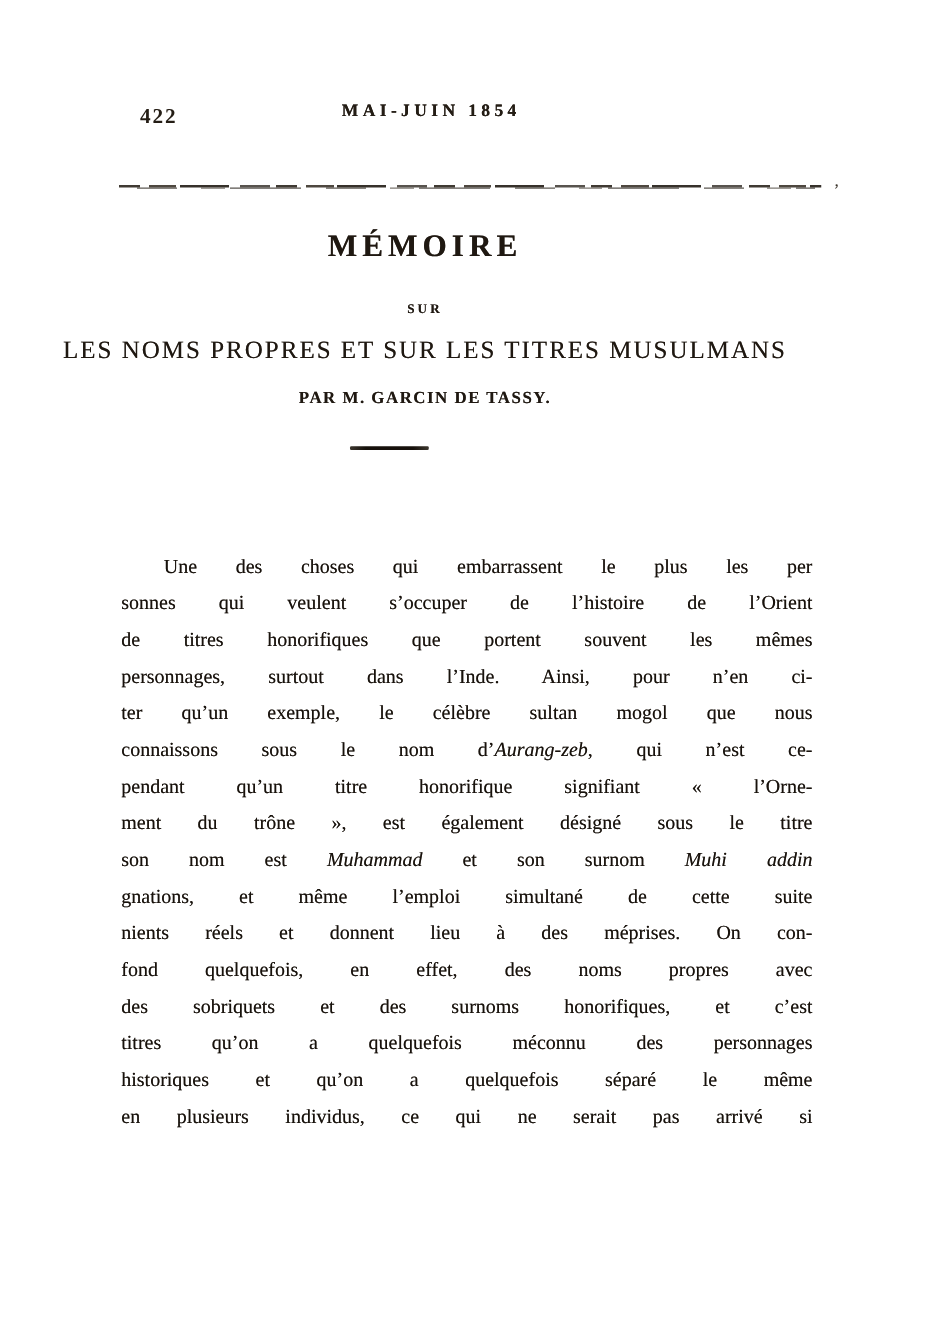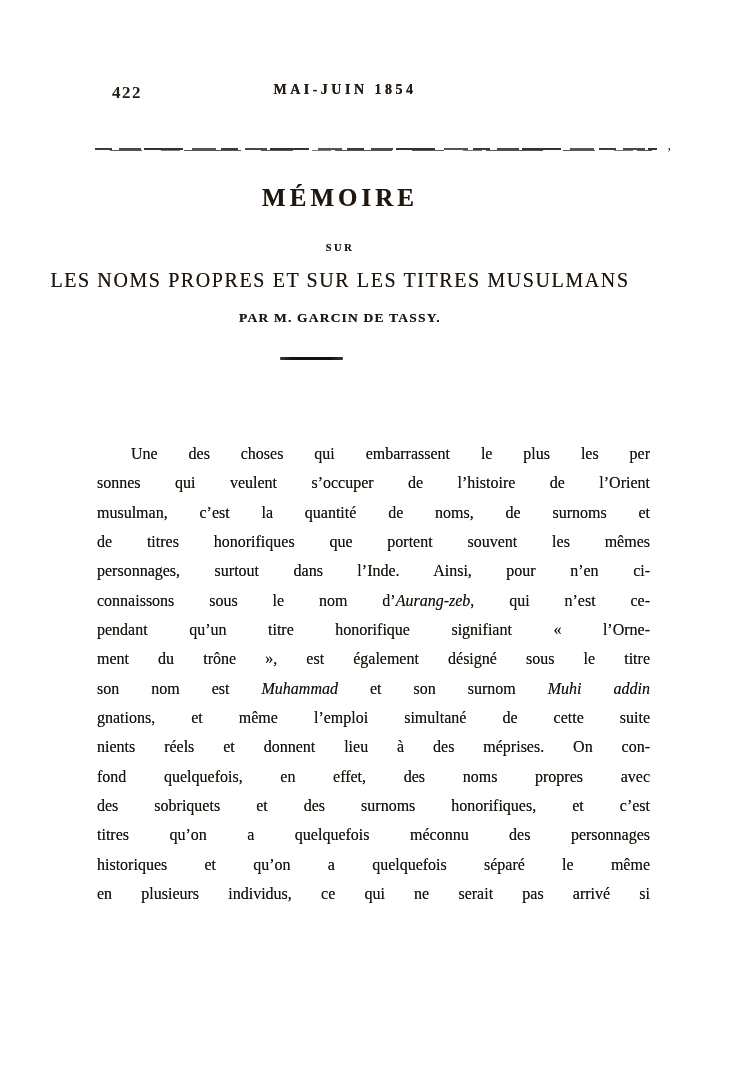--- a/index.html
+++ b/index.html
@@ -166,23 +166,23 @@
 
   <div class="h-subject">LES NOMS PROPRES ET SUR LES TITRES MUSULMANS</div>
 
   <div class="h-byline">PAR M. GARCIN DE TASSY.</div>
 
   <div class="divider"></div>
 
   <div class="body">
       <div class="body-line first"><span>Une des choses qui embarrassent le plus les per</span></div>
       <div class="body-line"><span>sonnes qui veulent s’occuper de l’histoire de l’Orient</span></div>
-      <div class="body-line"><span>musulman, c’est la quantité de noms, de surnoms et</span></div>
       <div class="body-line"><span>de titres honorifiques que portent souvent les mêmes</span></div>
       <div class="body-line"><span>personnages, surtout dans l’Inde. Ainsi, pour n’en ci-</span></div>
+      <div class="body-line"><span>ter qu’un exemple, le célèbre sultan mogol que nous</span></div>
       <div class="body-line"><span>connaissons sous le nom d’</span><span class="it">Aurang-zeb</span><span>, qui n’est ce-</span></div>
       <div class="body-line"><span>pendant qu’un titre honorifique signifiant « l’Orne-</span></div>
       <div class="body-line"><span>ment du trône », est également désigné sous le titre</span></div>
       <div class="body-line"><span>son nom est </span><span class="it">Muhammad</span><span> et son surnom </span><span class="it">Muhi addin</span></div>
       <div class="body-line"><span>gnations, et même l’emploi simultané de cette suite</span></div>
       <div class="body-line"><span>nients réels et donnent lieu à des méprises. On con-</span></div>
       <div class="body-line"><span>fond quelquefois, en effet, des noms propres avec</span></div>
       <div class="body-line"><span>des sobriquets et des surnoms honorifiques, et c’est</span></div>
       <div class="body-line"><span>titres qu’on a quelquefois méconnu des personnages</span></div>
       <div class="body-line"><span>historiques et qu’on a quelquefois séparé le même</span></div>

